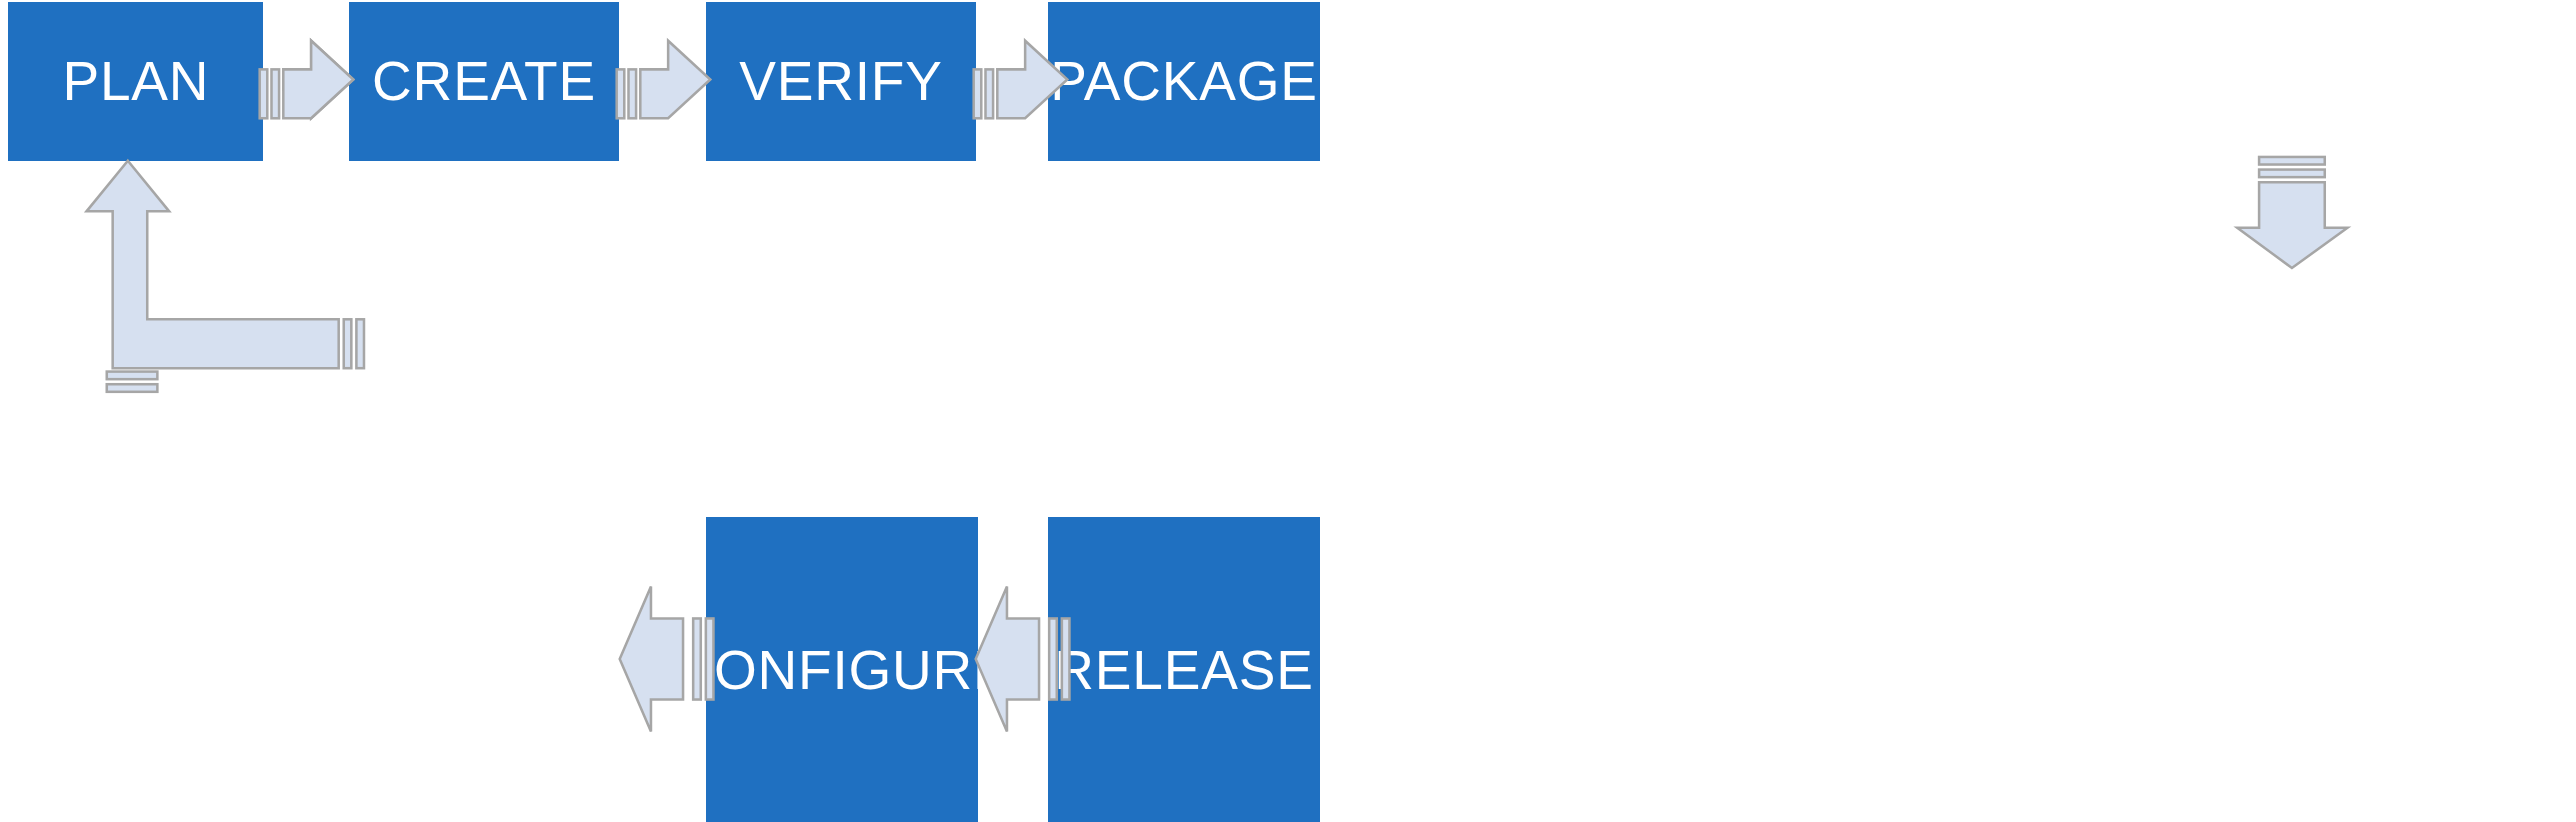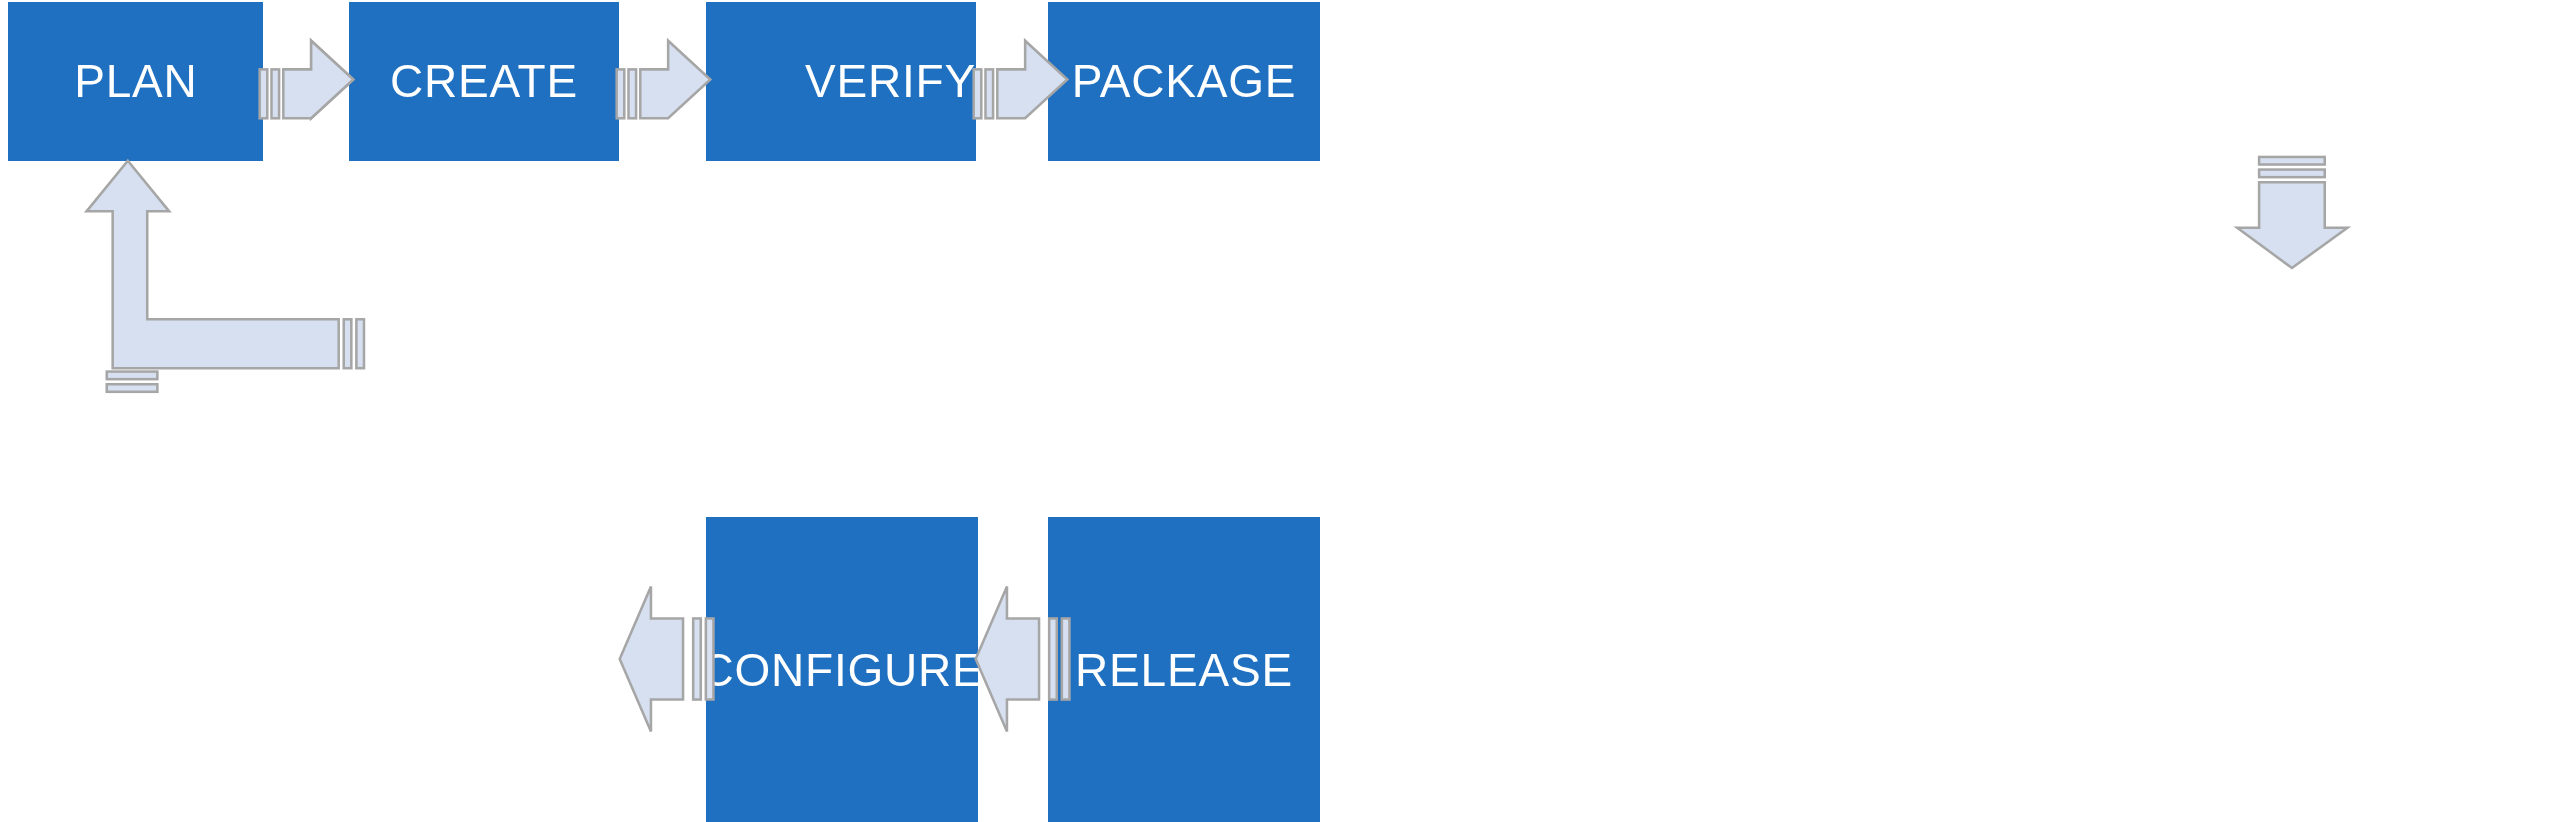--- a/index.html
+++ b/index.html
@@ -19,21 +19,21 @@
     position: absolute;
     background: #1F70C1;
     display: flex;
     align-items: center;
     justify-content: center;
     box-sizing: border-box;
   }
   .stage-label {
     color: #ffffff;
     font-family: "Liberation Sans", sans-serif;
-    font-size: 46px;
+    font-size: 55px;
     font-weight: 400;
     letter-spacing: 0.8px;
     line-height: 1;
     white-space: nowrap;
     text-align: center;
   }
   .connector {
     position: absolute;
     pointer-events: none;
   }
@@ -48,21 +48,21 @@
 <div id="canvas">
 
   <div class="stage-box" style="left:8.4px; top:1.7px; width:255px; height:159px;">
     <span class="stage-label">PLAN</span>
   </div>
 
   <div class="stage-box" style="left:349px; top:1.7px; width:270px; height:159px;">
     <span class="stage-label">CREATE</span>
   </div>
 
-  <div class="stage-box" style="left:706px; top:1.7px; width:270px; height:159px;justify-content:flex-end;">
+  <div class="stage-box" style="left:706px; top:1.7px; width:270px; height:159px;">
     <span class="stage-label">VERIFY</span>
   </div>
 
   <div class="stage-box" style="left:1048px; top:1.7px; width:272px; height:159px;">
     <span class="stage-label">PACKAGE</span>
   </div>
 
 
   <div class="stage-box" style="left:706px; top:517px; width:272px; height:306px;">
     <span class="stage-label">CONFIGURE</span>

